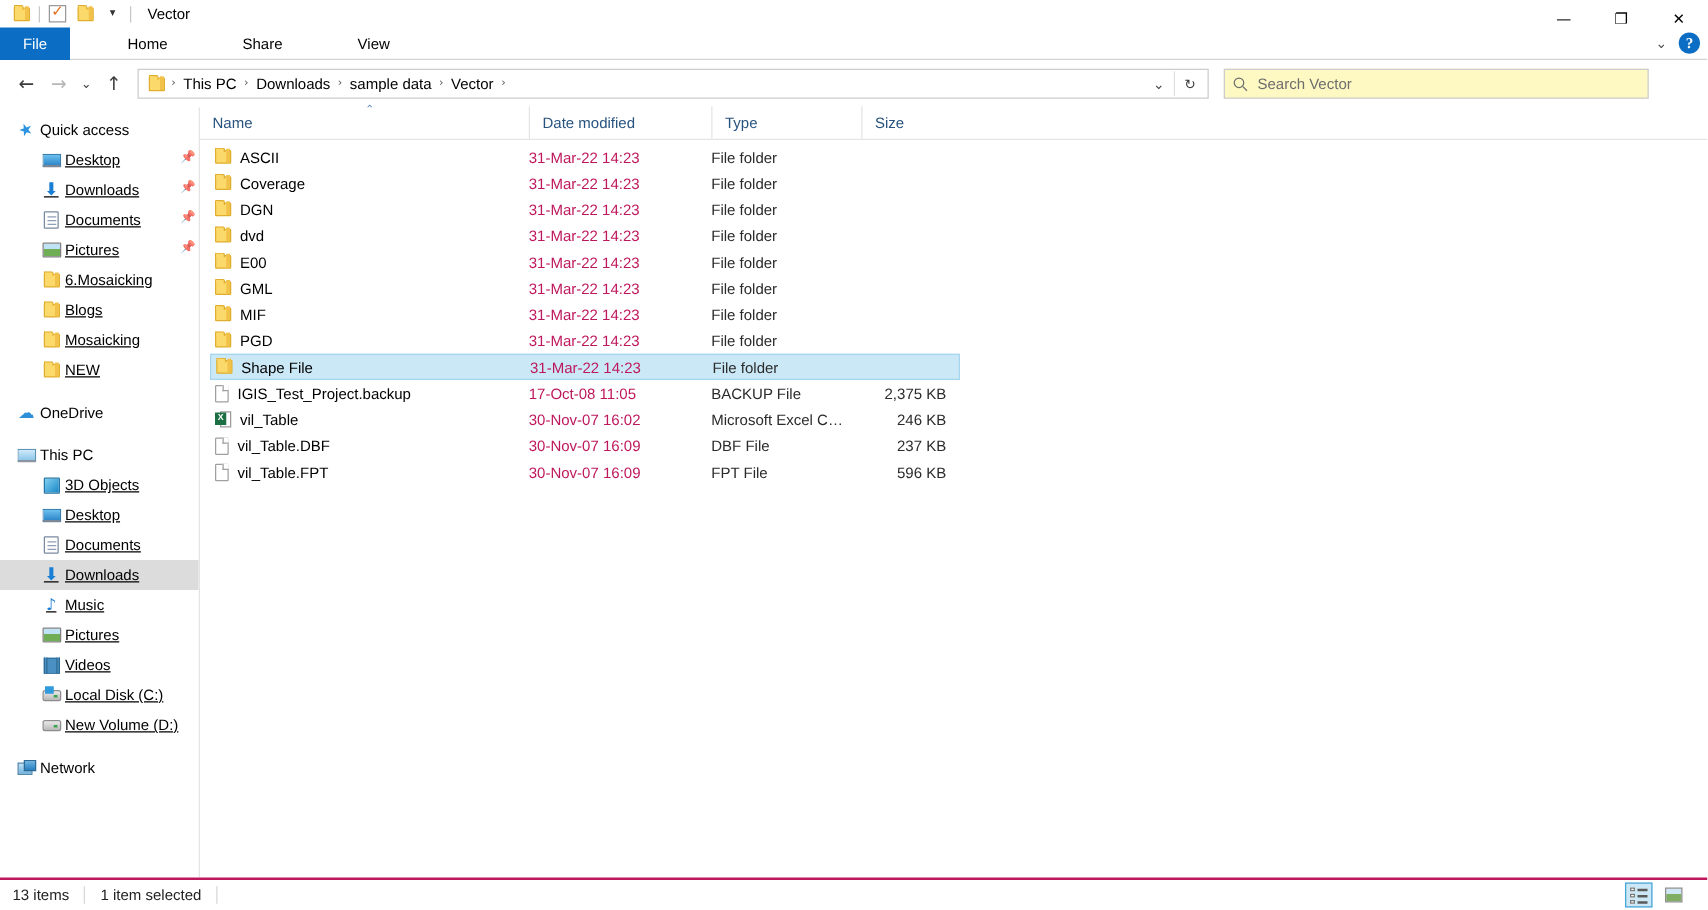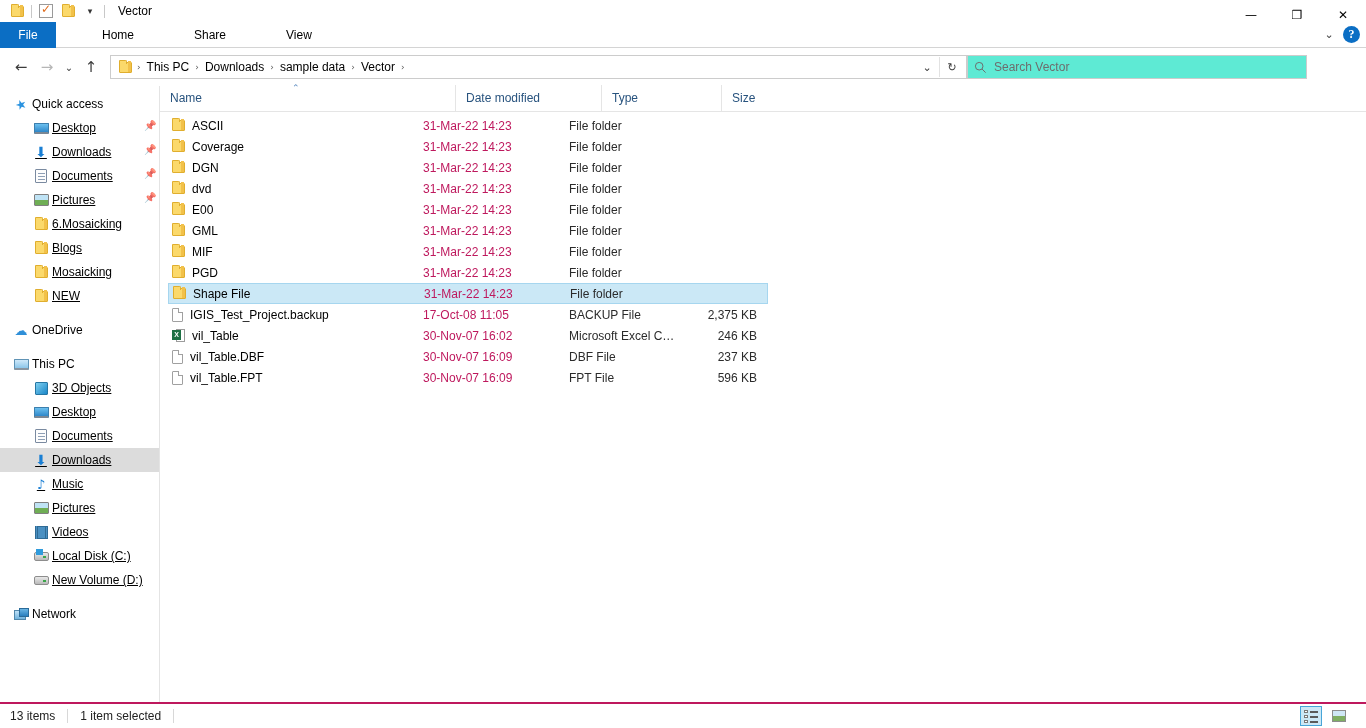--- a/index.html
+++ b/index.html
@@ -86,22 +86,22 @@
     border:1px solid #cccccc; background:#ffffff;
     display:flex; align-items:center; padding:0 2px;
   }
   .crumbs { display:flex; align-items:center; flex:1; height:100%; overflow:hidden; }
   .crumb-icon { padding:0 4px 0 6px; display:flex; align-items:center; }
   .crumb { font-size:12px; color:#000; padding:0 5px; white-space:nowrap; line-height:22px; }
   .crumb-sep { color:#5a5a5a; font-size:9px; font-family:"DejaVu Sans", sans-serif; padding:0 1px; }
   .addr-ctl { width:24px; height:22px; display:flex; align-items:center; justify-content:center; color:#3b3b3b; font-size:11px; font-family:"DejaVu Sans", sans-serif;}
   .addr-divider { width:1px; height:20px; background:#e2e2e2; }
   .searchbox {
-    width:340px; height:24px; margin-left:0;
-    border:1px solid #cccccc; background:#5eead4;
+    width:340px; height:24px; margin-left:12px;
+    border:1px solid #cccccc; background:#fef9c3;
     display:flex; align-items:center; padding:4px 6px;
   }
   .search-ph { font-size:12px; color:#6d6d6d; margin-left:7px; }
 
   
   .content { position:absolute; left:0; top:86px; width:1366px; height:616px; display:flex; }
   .navpane {
     width:160px; height:616px; background:#ffffff;
     border-right:1px solid #e4e4e4;
     padding-top:6px; overflow:hidden;
@@ -124,21 +124,21 @@
     height:26px; display:flex; align-items:flex-end;
     border-bottom:1px solid #e5e5e5; position:relative;
   }
   .col {
     height:26px; font-size:12px; color:#28537e;
     display:flex; align-items:center; padding-left:10px;
     border-left:1px solid #e5e5e5; position:relative;
   }
   .col:first-child { border-left:none; }
   .col-name { width:263px; }
-  .col-date { width:146px;margin-left:32px; }
+  .col-date { width:146px; }
   .col-type { width:120px; }
   .col-size { width:80px;margin-top:21px; }
   .sort-caret {
     position:absolute; left:132px; top:-2px;
     font-size:9px; color:#5a8ac0; font-family:"DejaVu Sans", sans-serif;
   }
   .rows { padding-top:3px; }
   .row {
     height:21px; display:flex; 
     width:600px; margin-left:8px; font-size:12px;

